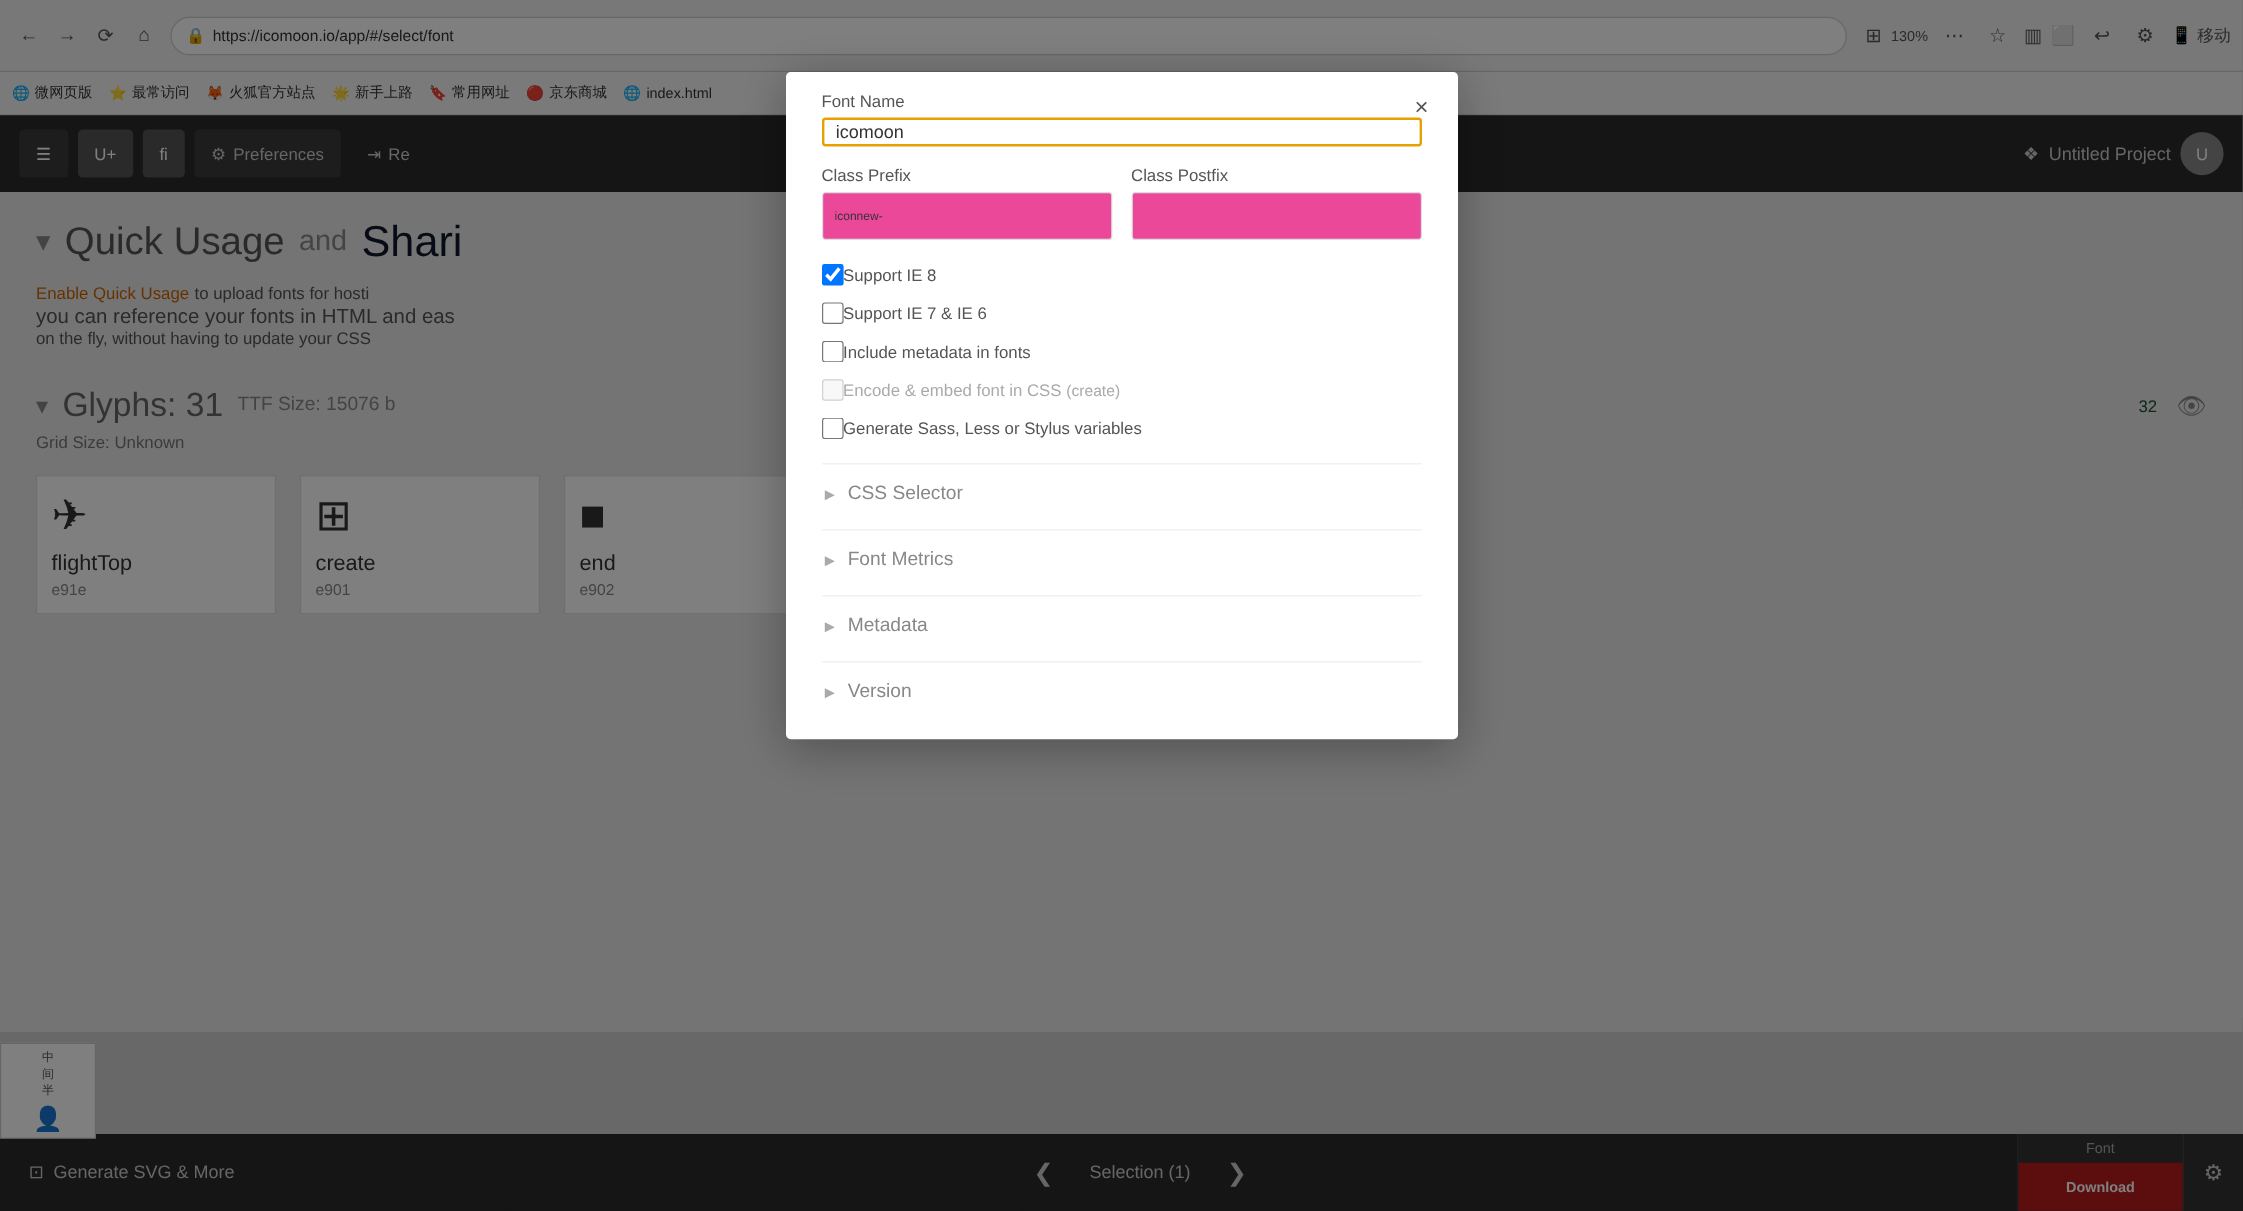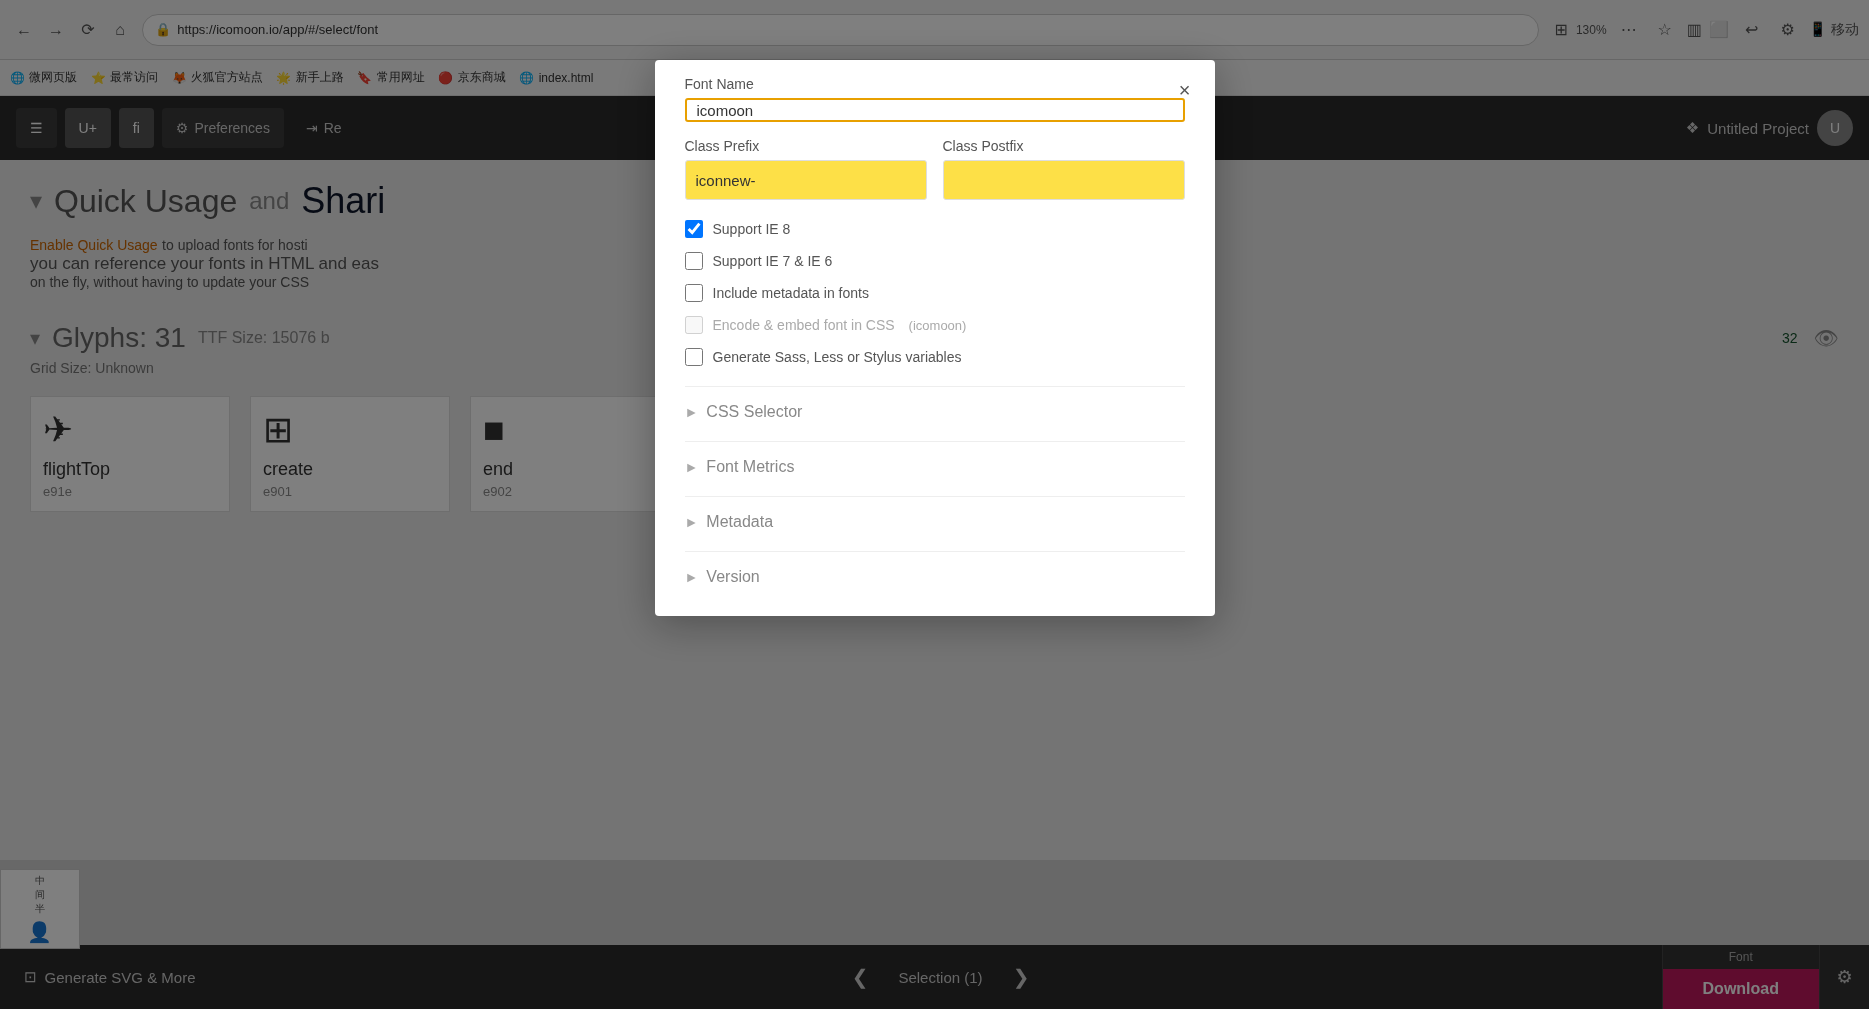--- a/index.html
+++ b/index.html
@@ -111,22 +111,22 @@
     .bottom-arrow { font-size: 20px; cursor: pointer; color: #ccc; padding: 0 10px; background: transparent; border: none; }
     .bottom-right { display: flex; align-items: stretch; }
     .download-section {
       display: flex; flex-direction: column; align-items: stretch; border-left: 1px solid #444;
     }
     .download-label-top {
       height: 24px; display: flex; align-items: center; justify-content: center;
       font-size: 12px; color: #aaa; background: #333; padding: 0 20px;
     }
     .download-btn {
-      flex: 1; background: #be185d; border: none; color: white;
-      font-size: 16px; font-weight: bold; cursor: pointer; padding: 0 40px;
+      flex: 1; background: #b91c1c; border: none; color: white;
+      font-size: 12px; font-weight: bold; cursor: pointer; padding: 0 40px;
     }
     .settings-btn {
       width: 50px; background: #333; border: none; border-left: 1px solid #444;
       color: #ccc; font-size: 18px; cursor: pointer;
     }
 
     
     .overlay {
       position: fixed; top: 0; left: 0; right: 0; bottom: 0;
       background: rgba(0,0,0,0.5); z-index: 100;
@@ -148,24 +148,24 @@
     .modal-body { padding: 16px 30px 30px 30px; }
     .modal-field-label { font-size: 14px; color: #555; margin-bottom: 6px; }
     .modal-input {
       width: 100%; height: 24px; border: 2px solid #e8a000; border-radius: 3px;
       padding: 0 10px; font-size: 15px; color: #333; outline: none;
     }
     .modal-two-col { display: flex; gap: 16px; margin-top: 16px; }
     .modal-col { flex: 1; }
     .modal-input-gray {
       width: 100%; height: 40px; border: 1px solid #ddd; border-radius: 3px;
-      padding: 0 10px; font-size: 15px; color: #333; background: #fde047; outline: none;
+      padding: 0 10px; font-size: 10px; color: #333; background: #ec4899; outline: none;
     }
     .modal-checkboxes { margin-top: 20px; display: flex; flex-direction: column; gap: 14px; }
-    .checkbox-row { display: flex; align-items: center; gap: 10px; font-size: 14px; color: #555; }
+    .checkbox-row { display: flex; align-items: center; font-size: 14px; color: #555; }
     .checkbox-row input[type=checkbox] { width: 18px; height: 18px; }
     .premium-tag { color: #aaa; font-size: 13px; margin-left: 4px; }
     .disabled-text { color: #aaa; }
 
     .modal-section {
       border-top: 1px solid #eee; margin-top: 20px; padding-top: 16px;
       display: flex; align-items: center; gap: 8px; cursor: pointer;
     }
     .modal-section-title { font-size: 16px; color: #888; }
     .chevron-icon { font-size: 14px; color: #aaa; }
@@ -338,21 +338,21 @@
           <input type="checkbox" style="">
           <span>Support IE 7 &amp; IE 6</span>
         </label>
         <label class="checkbox-row">
           <input type="checkbox" style="">
           <span>Include metadata in fonts</span>
         </label>
         <label class="checkbox-row">
           <input type="checkbox" disabled="" style="">
           <span class="disabled-text">Encode &amp; embed font in CSS</span>
-          <span class="premium-tag">(icomoon)</span>
+          <span class="premium-tag">(create)</span>
         </label>
         <label class="checkbox-row">
           <input type="checkbox" style="">
           <span>Generate Sass, Less or Stylus variables</span>
         </label>
       </div>
 
       
       <div class="modal-section">
         <span class="chevron-icon">►</span>

